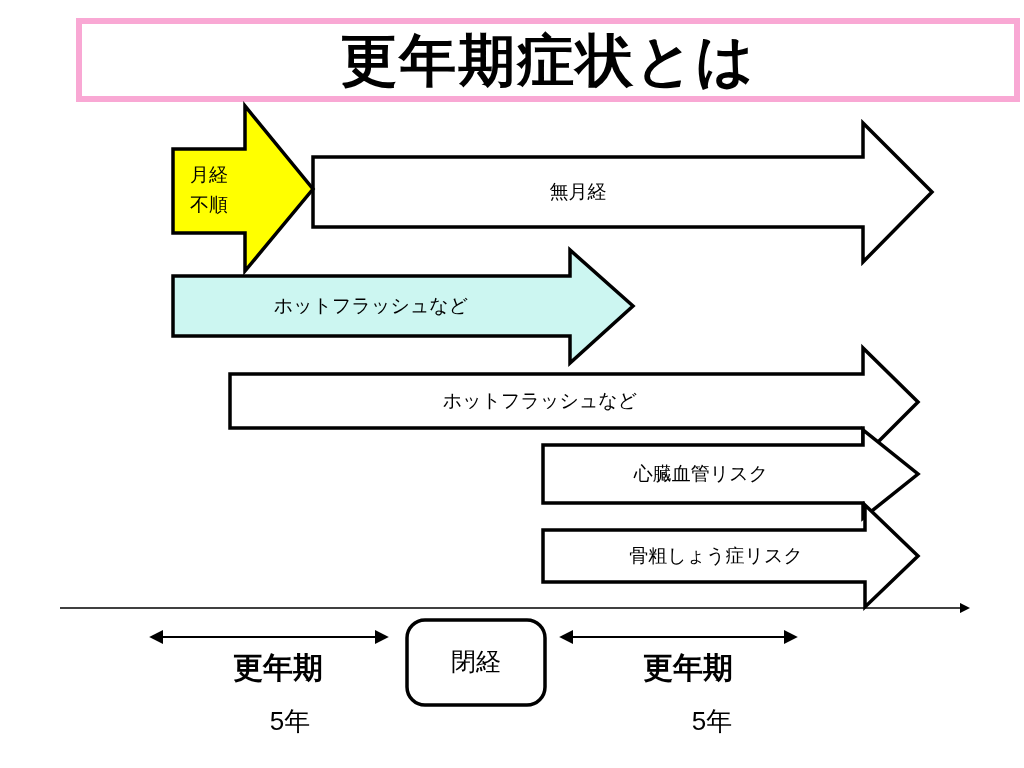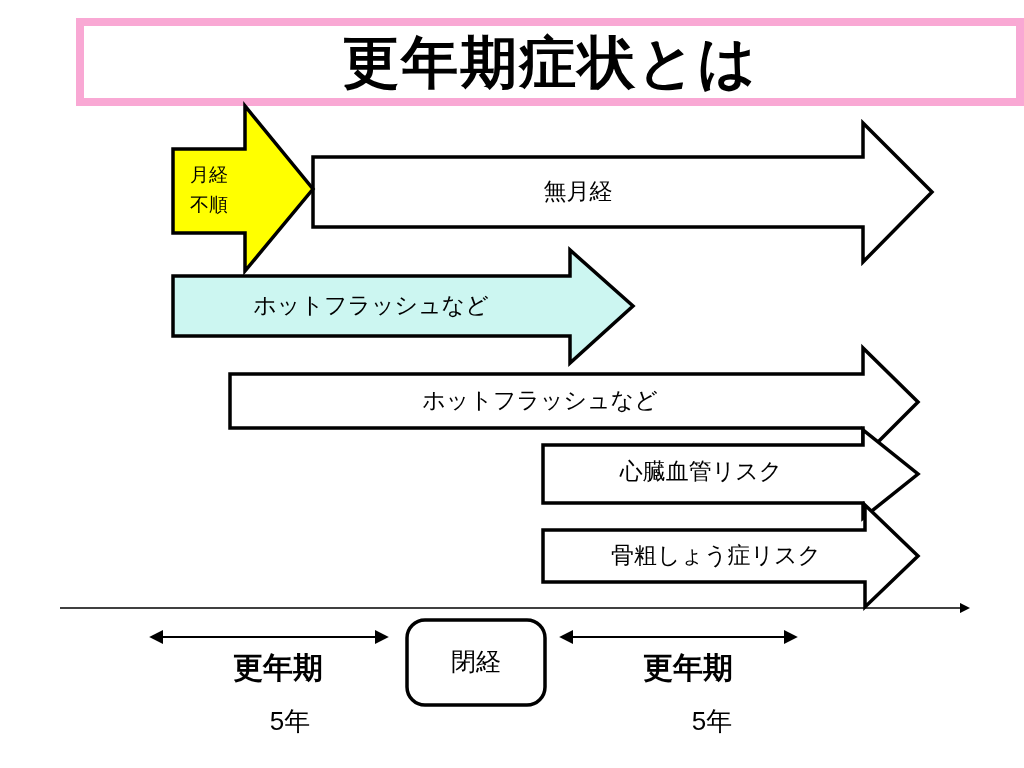--- a/index.html
+++ b/index.html
@@ -3,31 +3,31 @@
 <meta charset="utf-8">
 <style>
   html,body{margin:0;padding:0;}
   body{
     width:1024px;height:768px;background:#ffffff;overflow:hidden;
     font-family:"Liberation Sans","DejaVu Sans",sans-serif;color:#000;
   }
   .slide{position:relative;width:1024px;height:768px;background:#ffffff;}
   .title-box{
     position:absolute;left:76px;top:18px;width:932px;height:72px;
-    border:8px solid #f9a8d4;background:#ffffff;
+    border:6px solid #f9a8d4;background:#ffffff;
     display:flex;align-items:center;justify-content:center;
   }
   .title-text{
     font-size:57px;font-weight:800;letter-spacing:2px;line-height:1;
     white-space:nowrap;
   }
   svg.canvas{position:absolute;left:0;top:0;width:1024px;height:768px;}
   .label{
     position:absolute;transform:translate(-50%,-50%);
-    white-space:nowrap;font-size:23px;line-height:1.2;text-align:center;
+    white-space:nowrap;font-size:19px;line-height:1.2;text-align:center;
   }
   .label.two-line{font-size:19px;line-height:30px;}
   .label.box-label{font-size:25px;}
   .label.period{font-size:30px;font-weight:bold;}
   .label.duration{font-size:26px;margin-left:16px;}
 </style>
 </head>
 <body>
 
 <div class="slide">
@@ -68,21 +68,21 @@
     <div>月経</div>
     <div>不順</div>
   </div>
 
   <div class="label" style="left:578px;top:192px;">無月経</div>
 
   <div class="label" style="left:371px;top:306px;">ホットフラッシュなど</div>
 
   <div class="label" style="left:540px;top:401px;">ホットフラッシュなど</div>
 
-  <div class="label" style="left:701px;top:474px;font-family:Liberation Mono, monospace;">心臓血管リスク</div>
+  <div class="label" style="left:701px;top:474px;">心臓血管リスク</div>
 
   <div class="label" style="left:703px;top:556px;margin-left:13px;">骨粗しょう症リスク</div>
 
   <div class="label box-label" style="left:476px;top:661px;">閉経</div>
 
   <div class="label period" style="left:278px;top:668px;">更年期</div>
   <div class="label duration" style="left:274px;top:722px;">5年</div>
 
   <div class="label period" style="left:688px;top:668px;">更年期</div>
   <div class="label duration" style="left:696px;top:722px;">5年</div>

